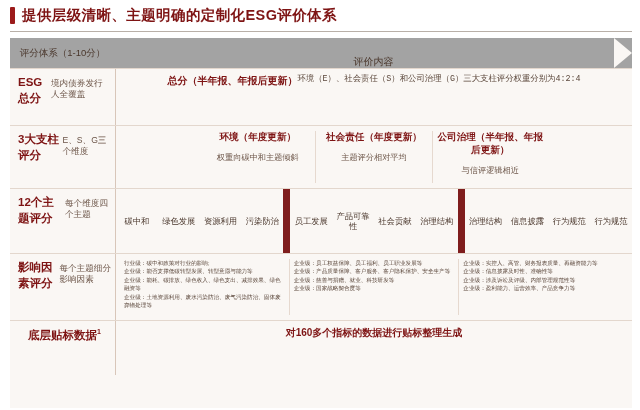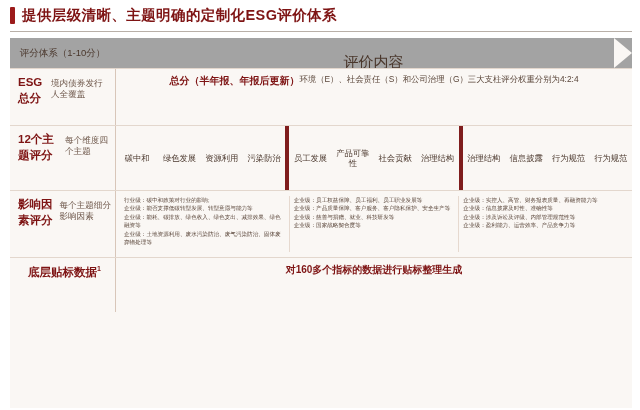--- a/index.html
+++ b/index.html
@@ -42,21 +42,21 @@
     position:relative;height:30px;background:#a3a3a3;
   }
   .hb-left{
     position:absolute;left:0;top:0;width:105px;height:30px;
     display:flex;align-items:center;justify-content:center;
     font-size:9.5px;color:#4a372c;white-space:nowrap;
   }
   .hb-right{
     position:absolute;left:105px;top:0;right:0;height:48px;
     display:flex;align-items:center;justify-content:center;
-    font-size:15px;color:#4a372c;
+    font-size:10px;color:#4a372c;
   }
 
   
   .row{
     position:relative;
     display:flex;
     border-top:1px solid #e3d7cd;
   }
   .row:first-of-type{border-top:none;}
   .label-cell{
@@ -78,37 +78,37 @@
     display:flex;justify-content:center;
     padding:5px 6px;
   }
 
   
   .r1-top{
     text-align:center;font-size:10px;font-weight:bold;color:#7e1414;
     margin-bottom:4px;
   }
   .r1-bot{
-    text-align:center;font-size:8.4px;color:#5a463a;line-height:1.4;
+    text-align:center;font-size:8.4px;color:#5a463a;line-height:1.4;font-family:Liberation Mono, monospace;
   }
 
   
   .three-col{display:flex;}
   .pillar{
     flex:1;text-align:center;padding:0 4px;
     border-left:1px solid #e6d9cf;
   }
   .pillar:first-child{border-left:none;}
   .pillar-h{font-size:9.6px;font-weight:bold;color:#7e1414;}
   .pillar-s{font-size:8.2px;color:#6b5447;margin-top:8px;}
 
   
   .theme-group{display:flex;flex:1;}
   .theme-block{
-    flex:1;display:flex;border-left:4px solid #7f1d1d;
+    flex:1;display:flex;border-left:7px solid #7f1d1d;
   }
   .theme-block:first-child{border-left:none;}
   .theme{
     flex:1;display:flex;align-items:center;justify-content:center;
     text-align:center;font-size:8.3px;color:#4a372c;line-height:1.25;
     padding:0 1px;
   }
 
   
   .factor-group{display:flex;flex:1;}
@@ -153,20 +153,42 @@
       <div class="label-cell">
         <div class="label-main">ESG总分</div>
         <div class="label-sub">境内债券发行人全覆盖</div>
       </div>
       <div class="content-cell">
         <div class="r1-top">总分（半年报、年报后更新）</div>
         <div class="r1-bot">环境（E）、社会责任（S）和公司治理（G）三大支柱评分权重分别为4:2:4</div>
       </div>
     </div>
 
+    <div class="row" style="height:62px">
+      <div class="label-cell">
+        <div class="label-main">3大支柱评分</div>
+        <div class="label-sub">E、S、G三个维度</div>
+      </div>
+      <div class="content-cell">
+        <div class="three-col">
+          <div class="pillar">
+            <div class="pillar-h">环境（年度更新）</div>
+            <div class="pillar-s">权重向碳中和主题倾斜</div>
+          </div>
+          <div class="pillar">
+            <div class="pillar-h">社会责任（年度更新）</div>
+            <div class="pillar-s">主题评分相对平均</div>
+          </div>
+          <div class="pillar">
+            <div class="pillar-h">公司治理（半年报、年报后更新）</div>
+            <div class="pillar-s">与信评逻辑相近</div>
+          </div>
+        </div>
+      </div>
+    </div>
 
     <div class="row" style="height:64px">
       <div class="label-cell">
         <div class="label-main">12个主题评分</div>
         <div class="label-sub">每个维度四个主题</div>
       </div>
       <div class="content-cell" style="padding:0;justify-content:stretch;">
         <div class="theme-group" style="height:100%">
           <div class="theme-block">
             <div class="theme">碳中和</div>

